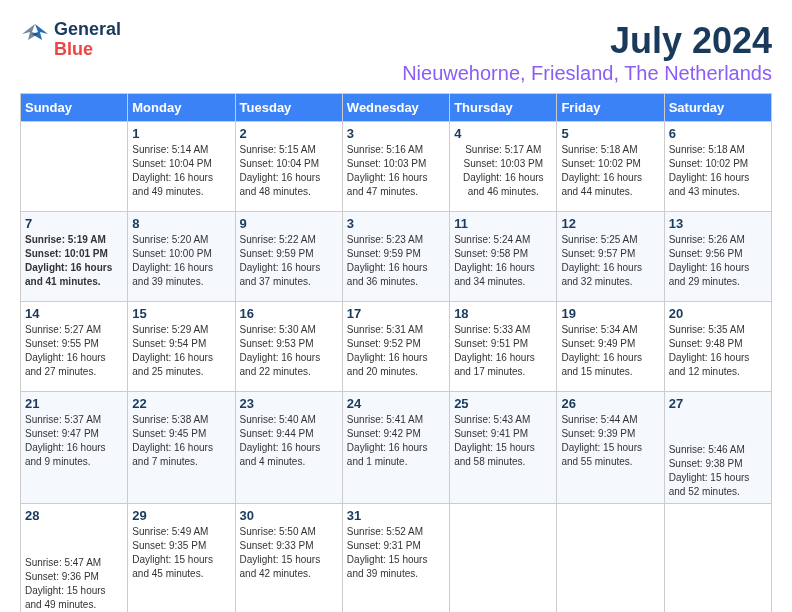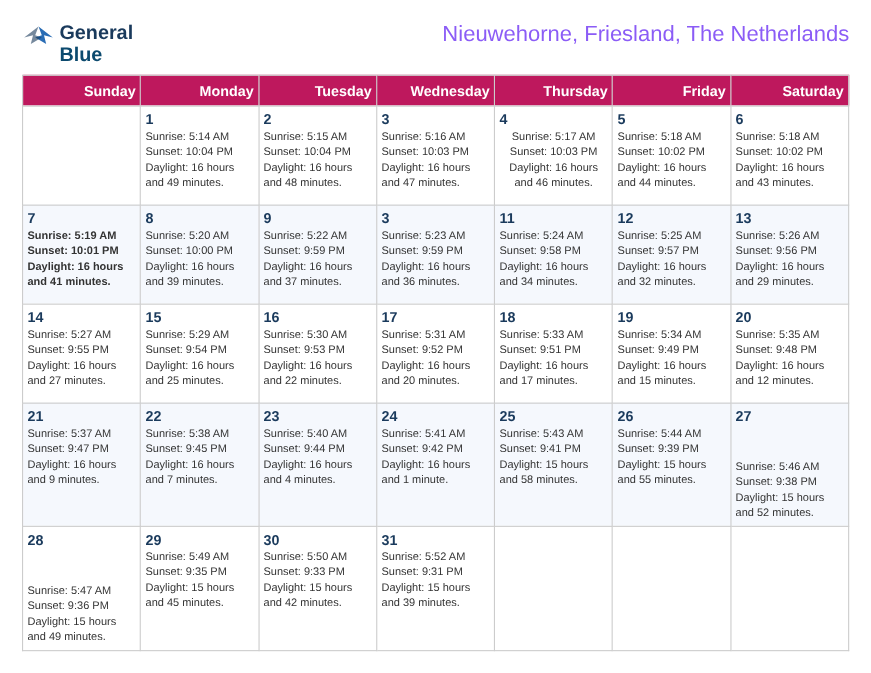--- a/index.html
+++ b/index.html
@@ -42,24 +42,24 @@
     .location {
       font-size: 20px;
       color: #8b5cf6;
     }
     table {
       width: 100%;
       border-collapse: collapse;
       font-size: 11px;
     }
     th {
-      background-color: #be185d;
+      background-color: #3b82f6;
       color: #fff;
       padding: 6px 4px;
-      text-align: right;
+      text-align: left;
       font-size: 13px;
       font-weight: bold;
       border: 1px solid #ccc;
     }
     td {
       border: 1px solid #ccc;
       vertical-align: top;
       padding: 4px;
       height: 90px;
       width: 107px;
@@ -89,24 +89,25 @@
 <body>
 
 <div class="header">
   <div class="logo">
     <svg class="logo-bird" viewBox="0 0 30 24" xmlns="http://www.w3.org/2000/svg">
       <polygon points="15,4 28,14 20,12 22,20 12,14 18,12" fill="#2a6db5"></polygon>
       <polygon points="15,4 2,14 10,12 8,20 18,14 12,12" fill="#1a3a5c" opacity="0.6"></polygon>
     </svg>
     <div class="logo-text">
       <div>General</div>
-      <div style="color:#0c4a6e;">Blue</div>
+      <div style="color:#ef4444;">Blue</div>
     </div>
   </div>
   <div class="title-section">
+    <div class="month-title">July 2024</div>
     <div class="location">Nieuwehorne, Friesland, The Netherlands</div>
   </div>
 </div>
 
 <table>
   <thead>
     <tr>
     <th>Sunday</th>
         <th>Monday</th>
         <th>Tuesday</th>

